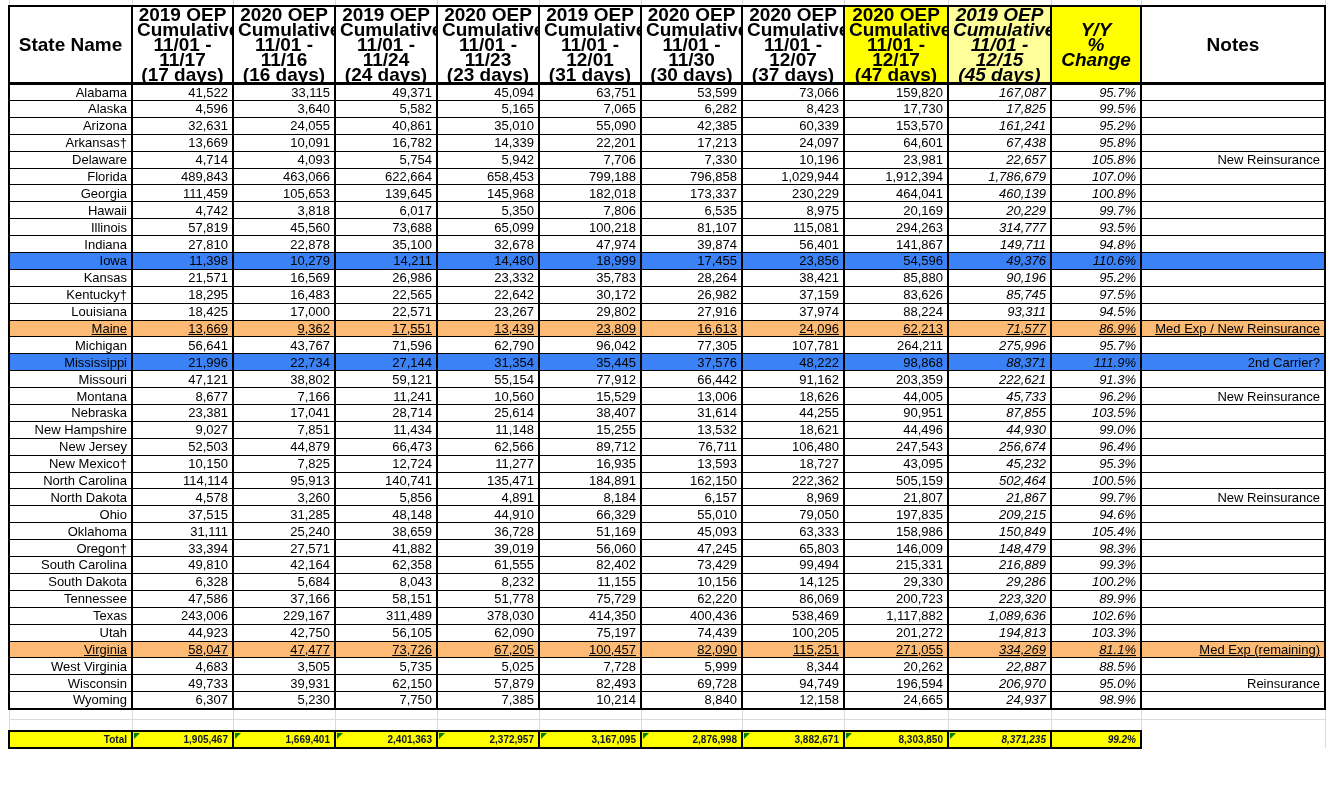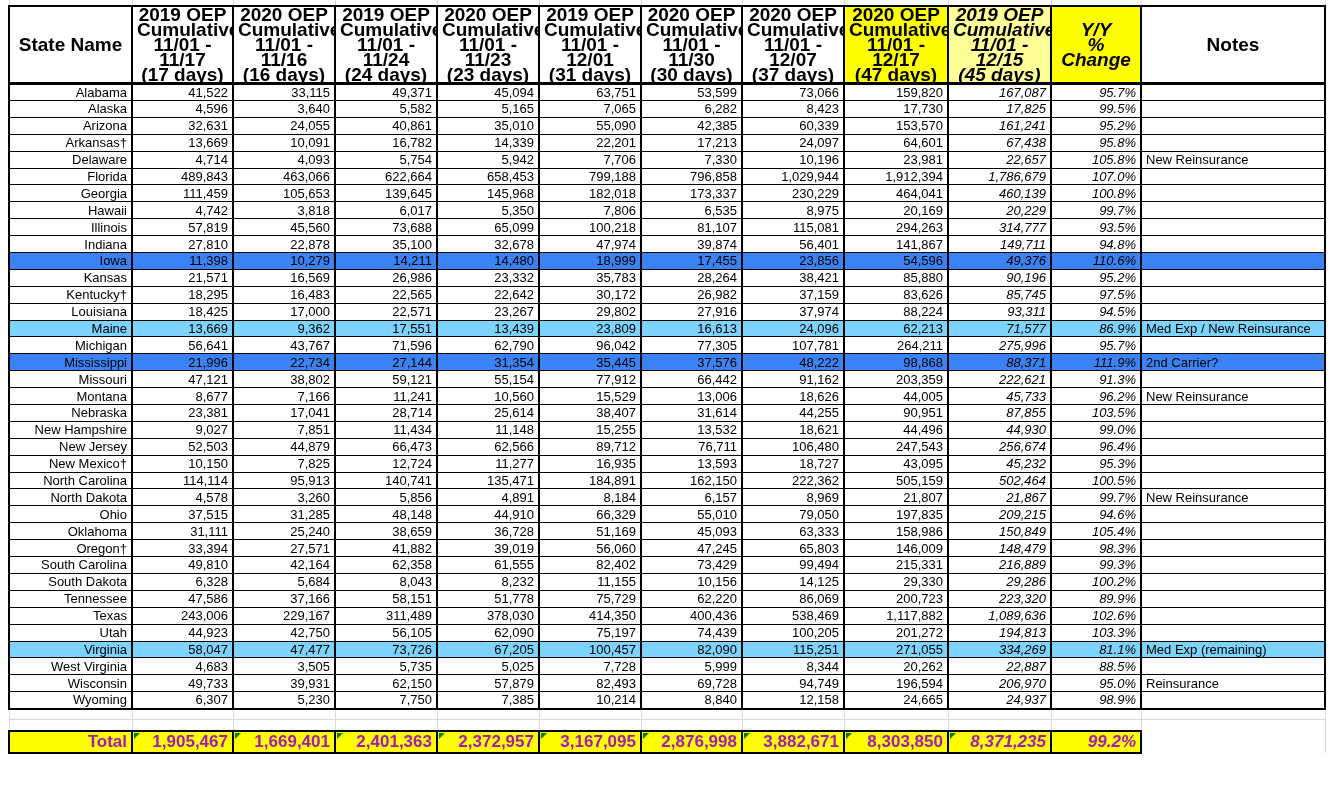--- a/index.html
+++ b/index.html
@@ -24,36 +24,36 @@
   th.bg-y{background:#FFFF00;}
   th.bg-ly{background:#FFFF99;}
   .it{font-style:italic;}
 
   
   td.d{
     border-left:2px solid #000;border-right:2px solid #000;
     border-top:1px solid #000;border-bottom:1px solid #000;
     height:16.9px;font-size:13px;text-align:right;background:#fff;color:#000;
   }
-  td.col-notes{text-align:left;}
+  td.col-notes{text-align:right;}
   tr.last td.d{border-bottom:2px solid #000;border-radius:7px;}
   tr.hl-green td.d{background:#3b82f6;}
-  tr.hl-pink td.d{background:#7dd3fc;}
+  tr.hl-pink td.d{background:#fdba74;text-decoration:underline;}
   .c-b{color:#000;}
   .c-g{color:#595959;}
   .c-i{color:#595959;font-style:italic;}
 
   
   td.g{height:11px;border-left:1px solid #dadada;border-right:1px solid #dadada;background:#fff;}
   td.g1{border-bottom:1px solid #dadada;}
 
   
   td.t{
-    border:2px solid #000;background:#FFFF00;color:#a21caf;
-    font-weight:bold;font-size:17px;height:17px;text-align:right;position:relative;
+    border:2px solid #000;background:#FFFF00;color:#0f172a;
+    font-weight:bold;font-size:10px;height:17px;text-align:right;position:relative;
   }
   td.t-empty{border:none;background:#fff;border-right:1px solid #dadada;}
   .tri{
     position:absolute;top:1px;left:1px;width:0;height:0;
     border-top:6px solid #008000;border-right:6px solid transparent;
   }
 </style>
 </head>
 <body>
 

